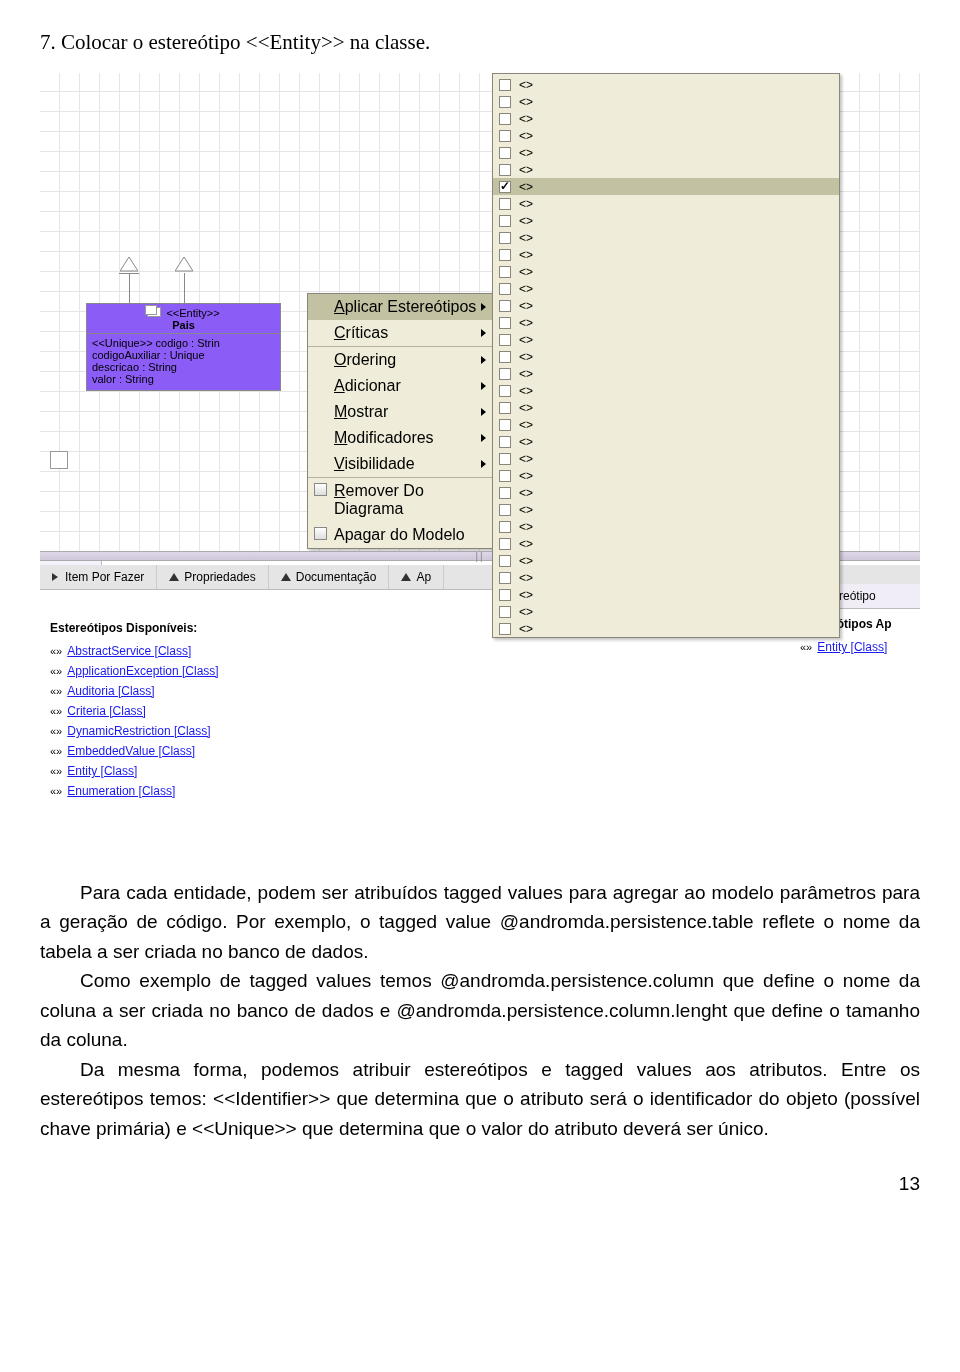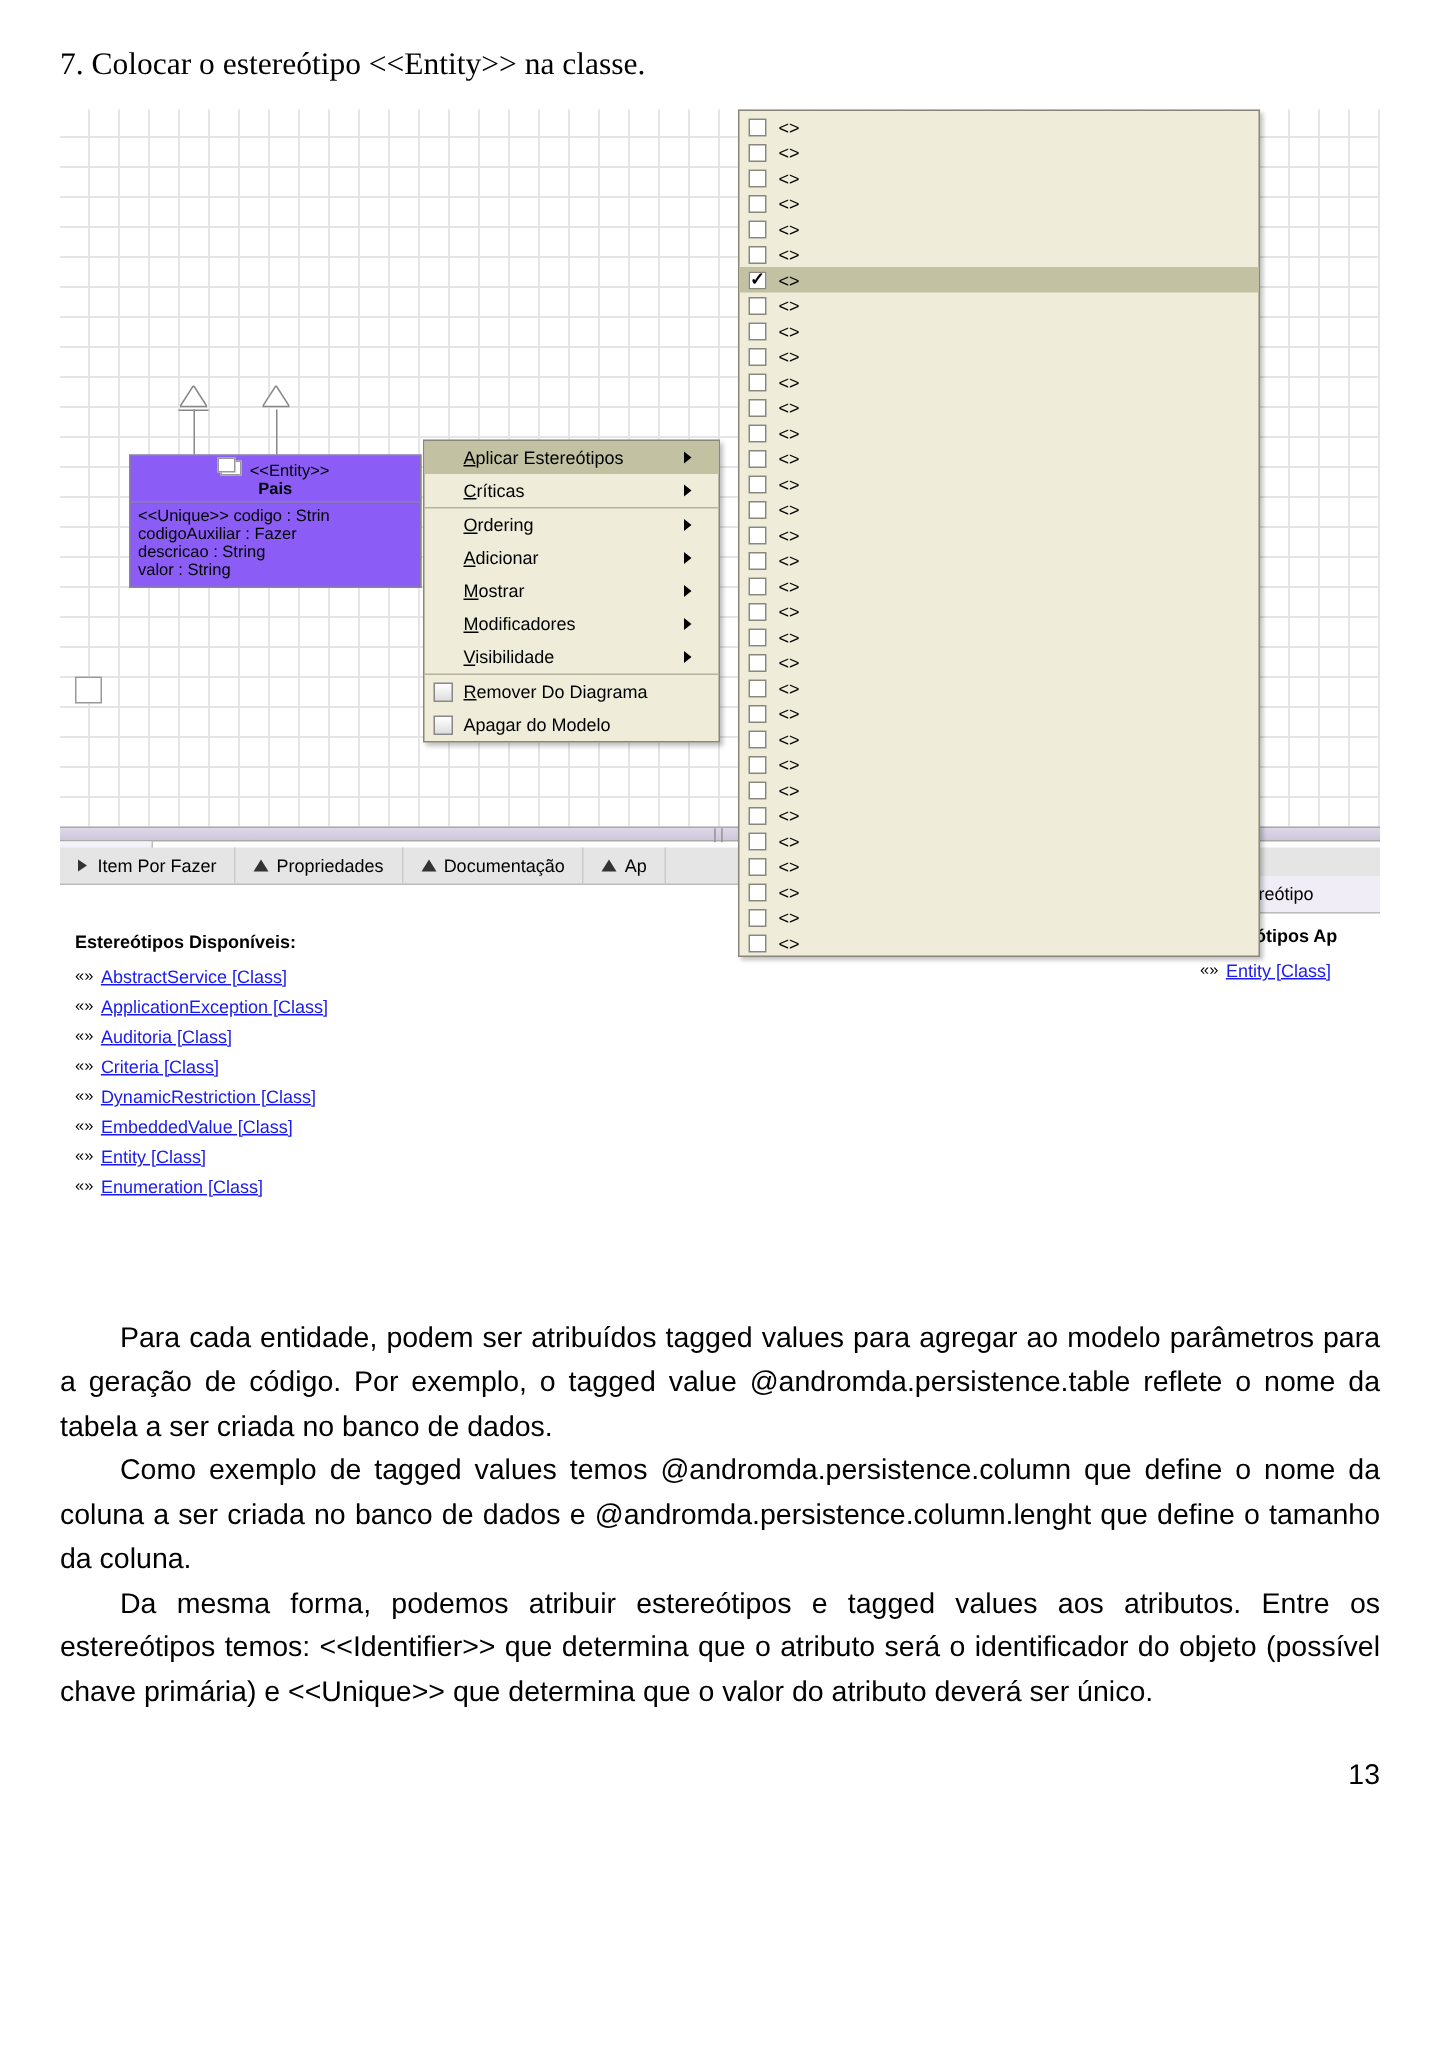--- a/index.html
+++ b/index.html
@@ -73,26 +73,26 @@
   }
   .lollipop {
     position: absolute; left: 10px; top: 378px;
     width: 18px; height: 18px; border: 1px double #999;
     background: #fff;
   }
 
   
   .context-menu {
     position: absolute;
-    left: 242px;
+    left: 267px;
     top: 220px;
     width: 198px;
     background: #efedd9;
     border: 1px solid #8a867a;
-    font-size: 12px;
+    font-size: 16px;
     box-shadow: 2px 2px 3px rgba(0,0,0,0.25);
   }
   .menu-item {
     padding: 4px 18px 4px 26px;
     display: flex;
     justify-content: space-between;
     align-items: center;
     color: #000;
     position: relative;
   }
@@ -263,21 +263,21 @@
   </div>
 
   <div class="uml-class">
     <div class="uml-header">
       <span class="tiny-icon"></span>
       <span>&lt;&lt;Entity&gt;&gt;</span><br>
       <span class="uml-name">Pais</span>
     </div>
     <div class="uml-attrs">
       <div>&lt;&lt;Unique&gt;&gt; codigo : Strin</div>
-      <div>codigoAuxiliar : Fazer</div>
+      <div>codigoAuxiliar : Unique</div>
       <div>descricao : String</div>
       <div>valor : String</div>
     </div>
   </div>
 
   <div class="lollipop"></div>
 
   <div class="context-menu" id="context-menu">
       <div class="menu-item highlight">
         <span><span class="ul">A</span>plicar Estereótipos</span>

